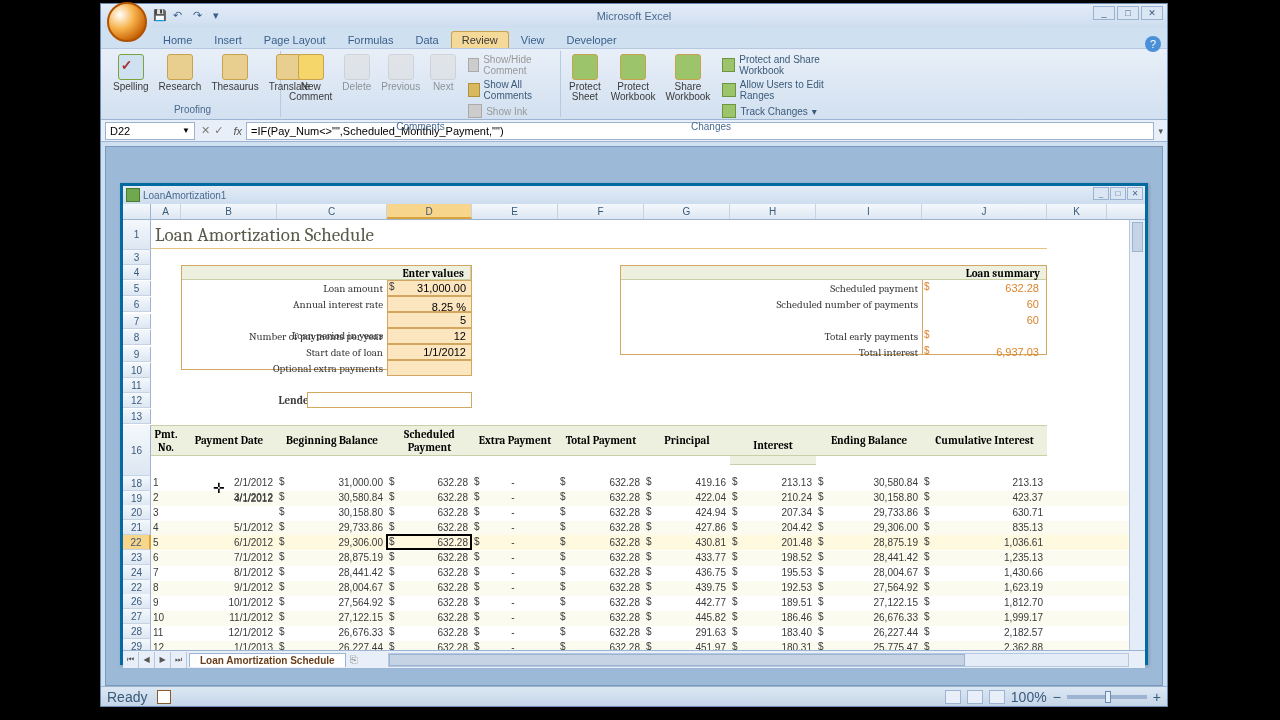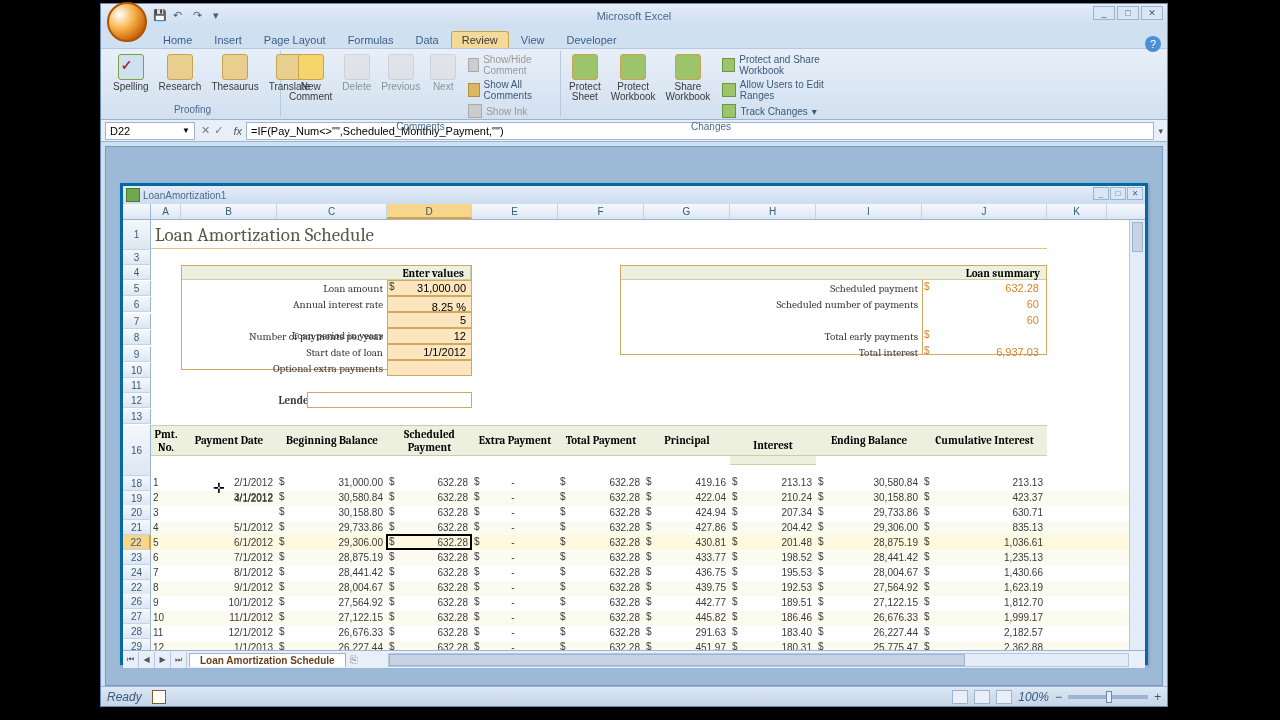--- a/index.html
+++ b/index.html
@@ -67,21 +67,21 @@
   .sel-cell { position: absolute; border: 2px solid #000; }
   .cursor-cross { position: absolute; font-size: 14px; color: #000; }
 
   .sheet-tabs { height: 18px; background: #e8eff8; border-top: 1px solid #9cb4d1; display: flex; align-items: center; font-size: 10px; }
   .nav-btns { display: flex; }
   .nav-btns div { width: 16px; height: 16px; border-right: 1px solid #b5c8df; text-align: center; line-height: 16px; cursor: pointer; font-size: 8px; color: #555; }
   .sheet-tab { background: #fff; border: 1px solid #9cb4d1; border-bottom: none; padding: 1px 10px; margin-left: 2px; color: #6b3f1a; font-weight: bold; }
   .hscroll { flex: 1; height: 14px; margin: 0 16px 0 30px; background: #e4ecf7; border: 1px solid #b5c8df; position: relative; }
   .hthumb { position: absolute; left: 0; top: 0; bottom: 0; width: 78%; background: #c5d3e4; border: 1px solid #9cb4d1; }
 
-  .statusbar { position: absolute; left: 0; right: 0; bottom: 0; height: 20px; background: linear-gradient(#dce7f3,#c5d5e8); border-top: 1px solid #9cb4d1; display: flex; align-items: center; font-size: 12px; color: #3a5a7a; padding: 0 6px; font-style: italic; }
+  .statusbar { position: absolute; left: 0; right: 0; bottom: 0; height: 20px; background: linear-gradient(#dce7f3,#c5d5e8); border-top: 1px solid #9cb4d1; display: flex; align-items: center; font-size: 14px; color: #3a5a7a; padding: 0 6px; }
   .status-right { margin-left: auto; display: flex; align-items: center; gap: 6px; }
   .view-btn { width: 16px; height: 14px; background: #e8eff8; border: 1px solid #9cb4d1; }
   .zoom-slider { width: 80px; height: 4px; background: #9cb4d1; position: relative; }
   .zoom-thumb { position: absolute; left: 38px; top: -4px; width: 6px; height: 12px; background: #e8eff8; border: 1px solid #6b8aaf; }
 
   .alt-row { position: absolute; background: #fbfbf0; left:0; right:0; height:15px; }
 </style>
 </head>
 <body>
 

